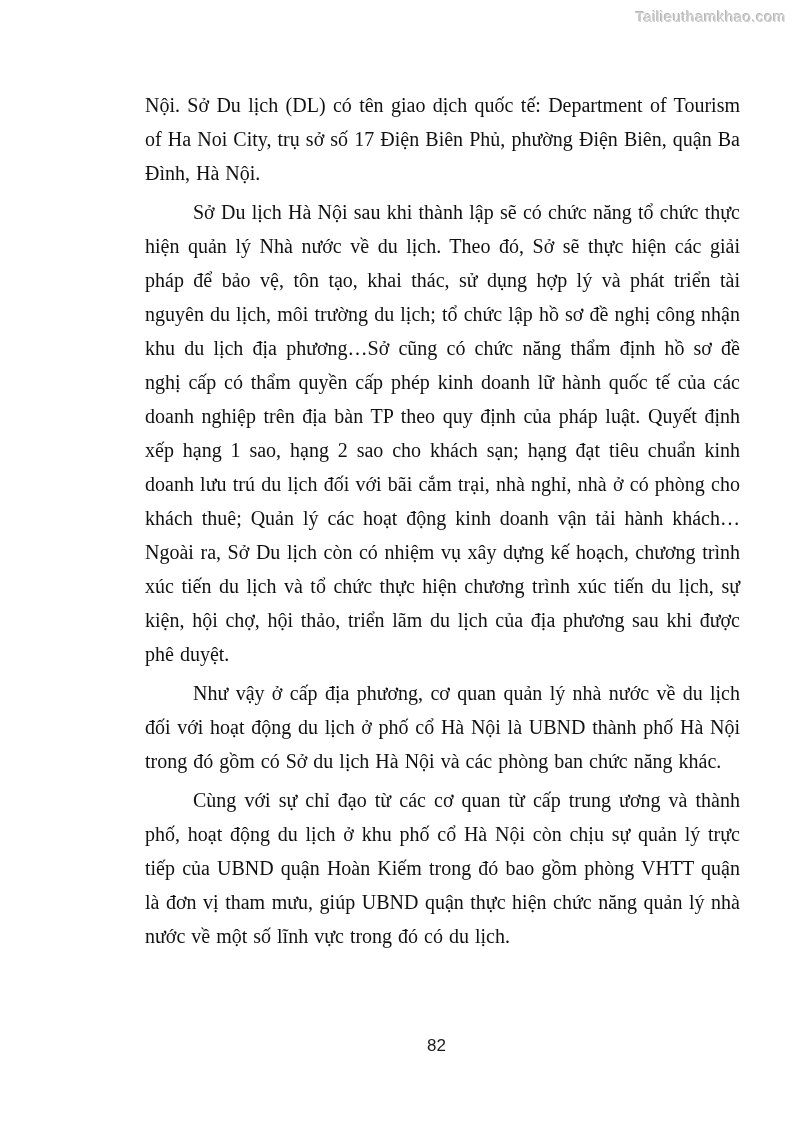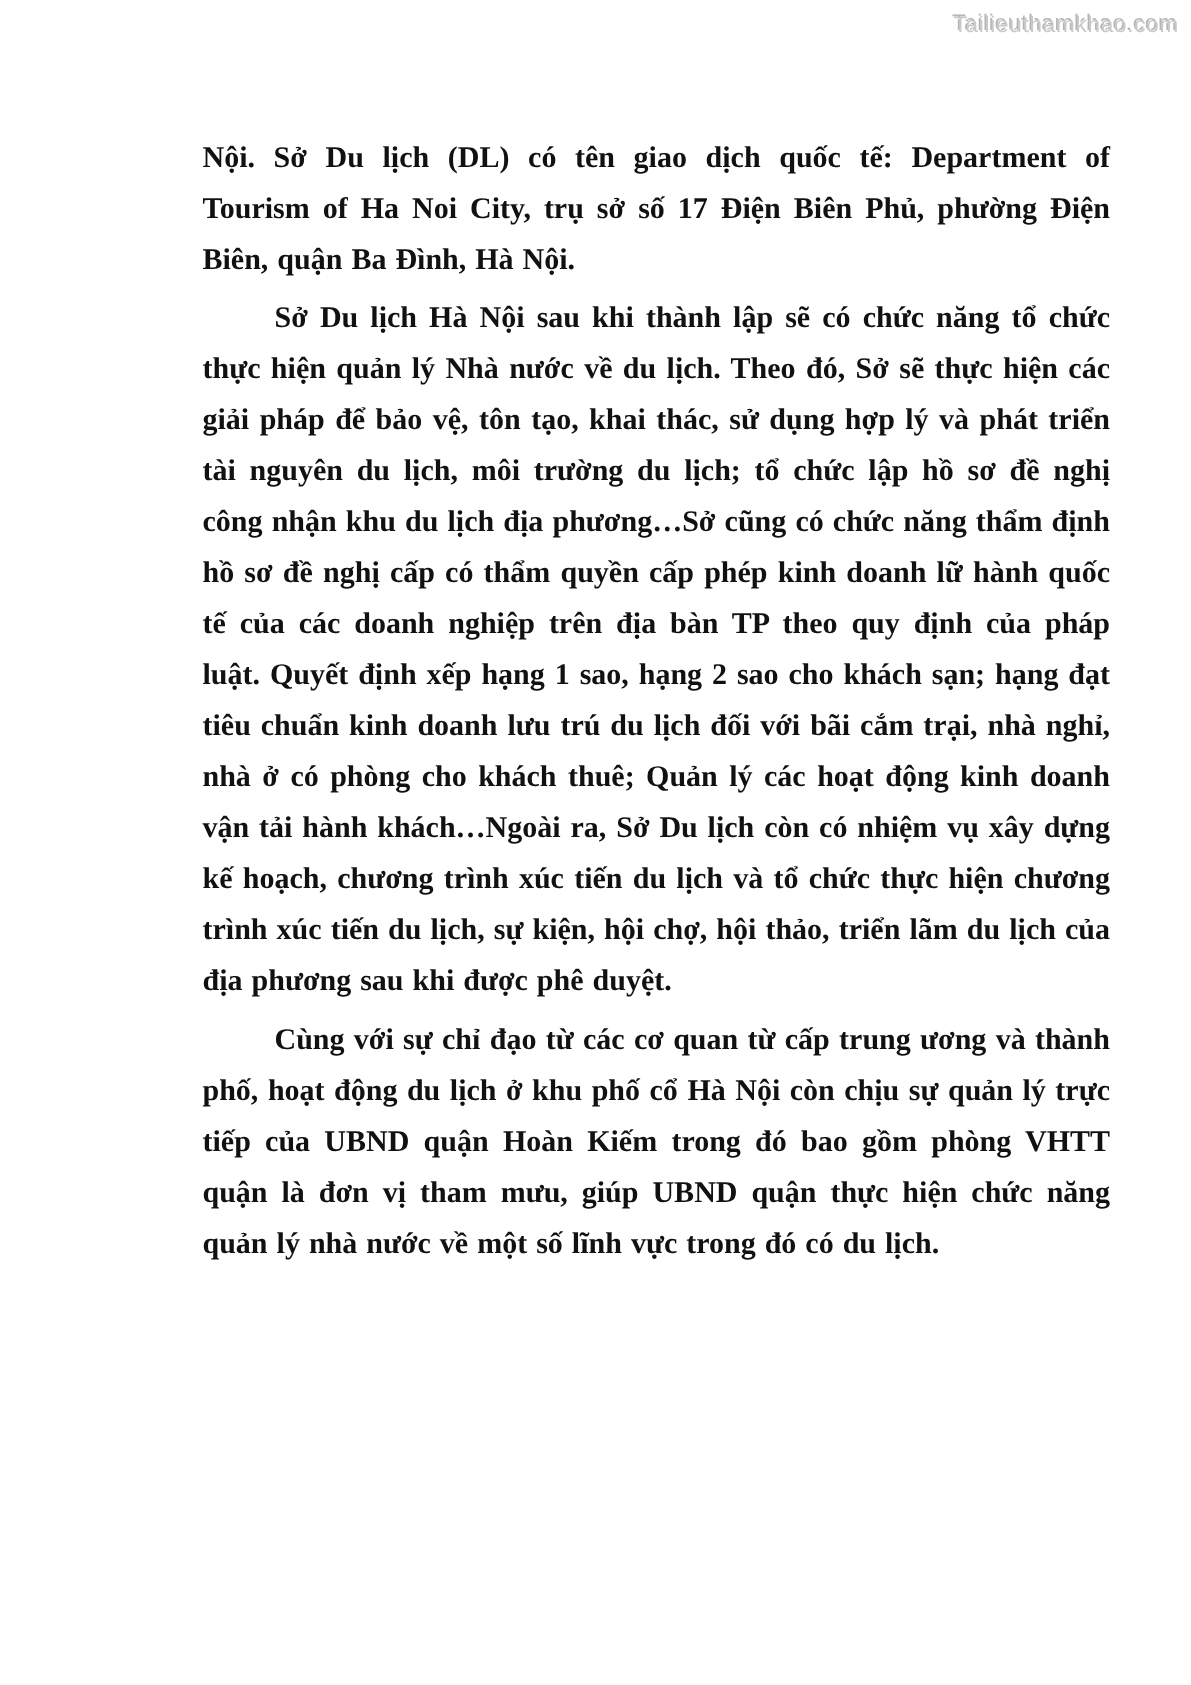--- a/index.html
+++ b/index.html
@@ -27,23 +27,22 @@
     position: absolute;
     left: 133px;
     top: 88px;
     width: 607px;
     font-size: 20px;
     line-height: 34px;
     text-align: justify;
     word-spacing: 1px;
   }
   .content p {
-    margin: 0 0 5px 2px;
+    margin: 0 0 5px 12px;
     text-indent: 48px;
-    font-weight: bold;
   }
   .content p.no-indent {
     text-indent: 0;
   }
   .footer {
     position: absolute;
     left: 133px;
     top: 1036px;
     width: 607px;
     text-align: center;
@@ -55,17 +54,21 @@
 </head>
 <body>
 
 <div class="page">
 
   <div class="watermark">Tailieuthamkhao.com</div>
 
   <div class="content">
     <p class="no-indent">Nội. Sở Du lịch (DL) có tên giao dịch quốc tế: Department of Tourism of Ha Noi City, trụ sở số 17 Điện Biên Phủ, phường Điện Biên, quận Ba Đình, Hà Nội.</p>
     <p>Sở Du lịch Hà Nội sau khi thành lập sẽ có chức năng tổ chức thực hiện quản lý Nhà nước về du lịch. Theo đó, Sở sẽ thực hiện các giải pháp để bảo vệ, tôn tạo, khai thác, sử dụng hợp lý và phát triển tài nguyên du lịch, môi trường du lịch; tổ chức lập hồ sơ đề nghị công nhận khu du lịch địa phương…Sở cũng có chức năng thẩm định hồ sơ đề nghị cấp có thẩm quyền cấp phép kinh doanh lữ hành quốc tế của các doanh nghiệp trên địa bàn TP theo quy định của pháp luật. Quyết định xếp hạng 1 sao, hạng 2 sao cho khách sạn; hạng đạt tiêu chuẩn kinh doanh lưu trú du lịch đối với bãi cắm trại, nhà nghỉ, nhà ở có phòng cho khách thuê; Quản lý các hoạt động kinh doanh vận tải hành khách…Ngoài ra, Sở Du lịch còn có nhiệm vụ xây dựng kế hoạch, chương trình xúc tiến du lịch và tổ chức thực hiện chương trình xúc tiến du lịch, sự kiện, hội chợ, hội thảo, triển lãm du lịch của địa phương sau khi được phê duyệt.</p>
+    <p>Như vậy ở cấp địa phương, cơ quan quản lý nhà nước về du lịch đối với hoạt động du lịch ở phố cổ Hà Nội là UBND thành phố Hà Nội trong đó gồm có Sở du lịch Hà Nội và các phòng ban chức năng khác.</p>
     <p>Cùng với sự chỉ đạo từ các cơ quan từ cấp trung ương và thành phố, hoạt động du lịch ở khu phố cổ Hà Nội còn chịu sự quản lý trực tiếp của UBND quận Hoàn Kiếm trong đó bao gồm phòng VHTT quận là đơn vị tham mưu, giúp UBND quận thực hiện chức năng quản lý nhà nước về một số lĩnh vực trong đó có du lịch.</p>
   </div>
 
+  <div class="footer">
+    <span>82</span>
+  </div>
 
 </div>
 
 </body></html>

